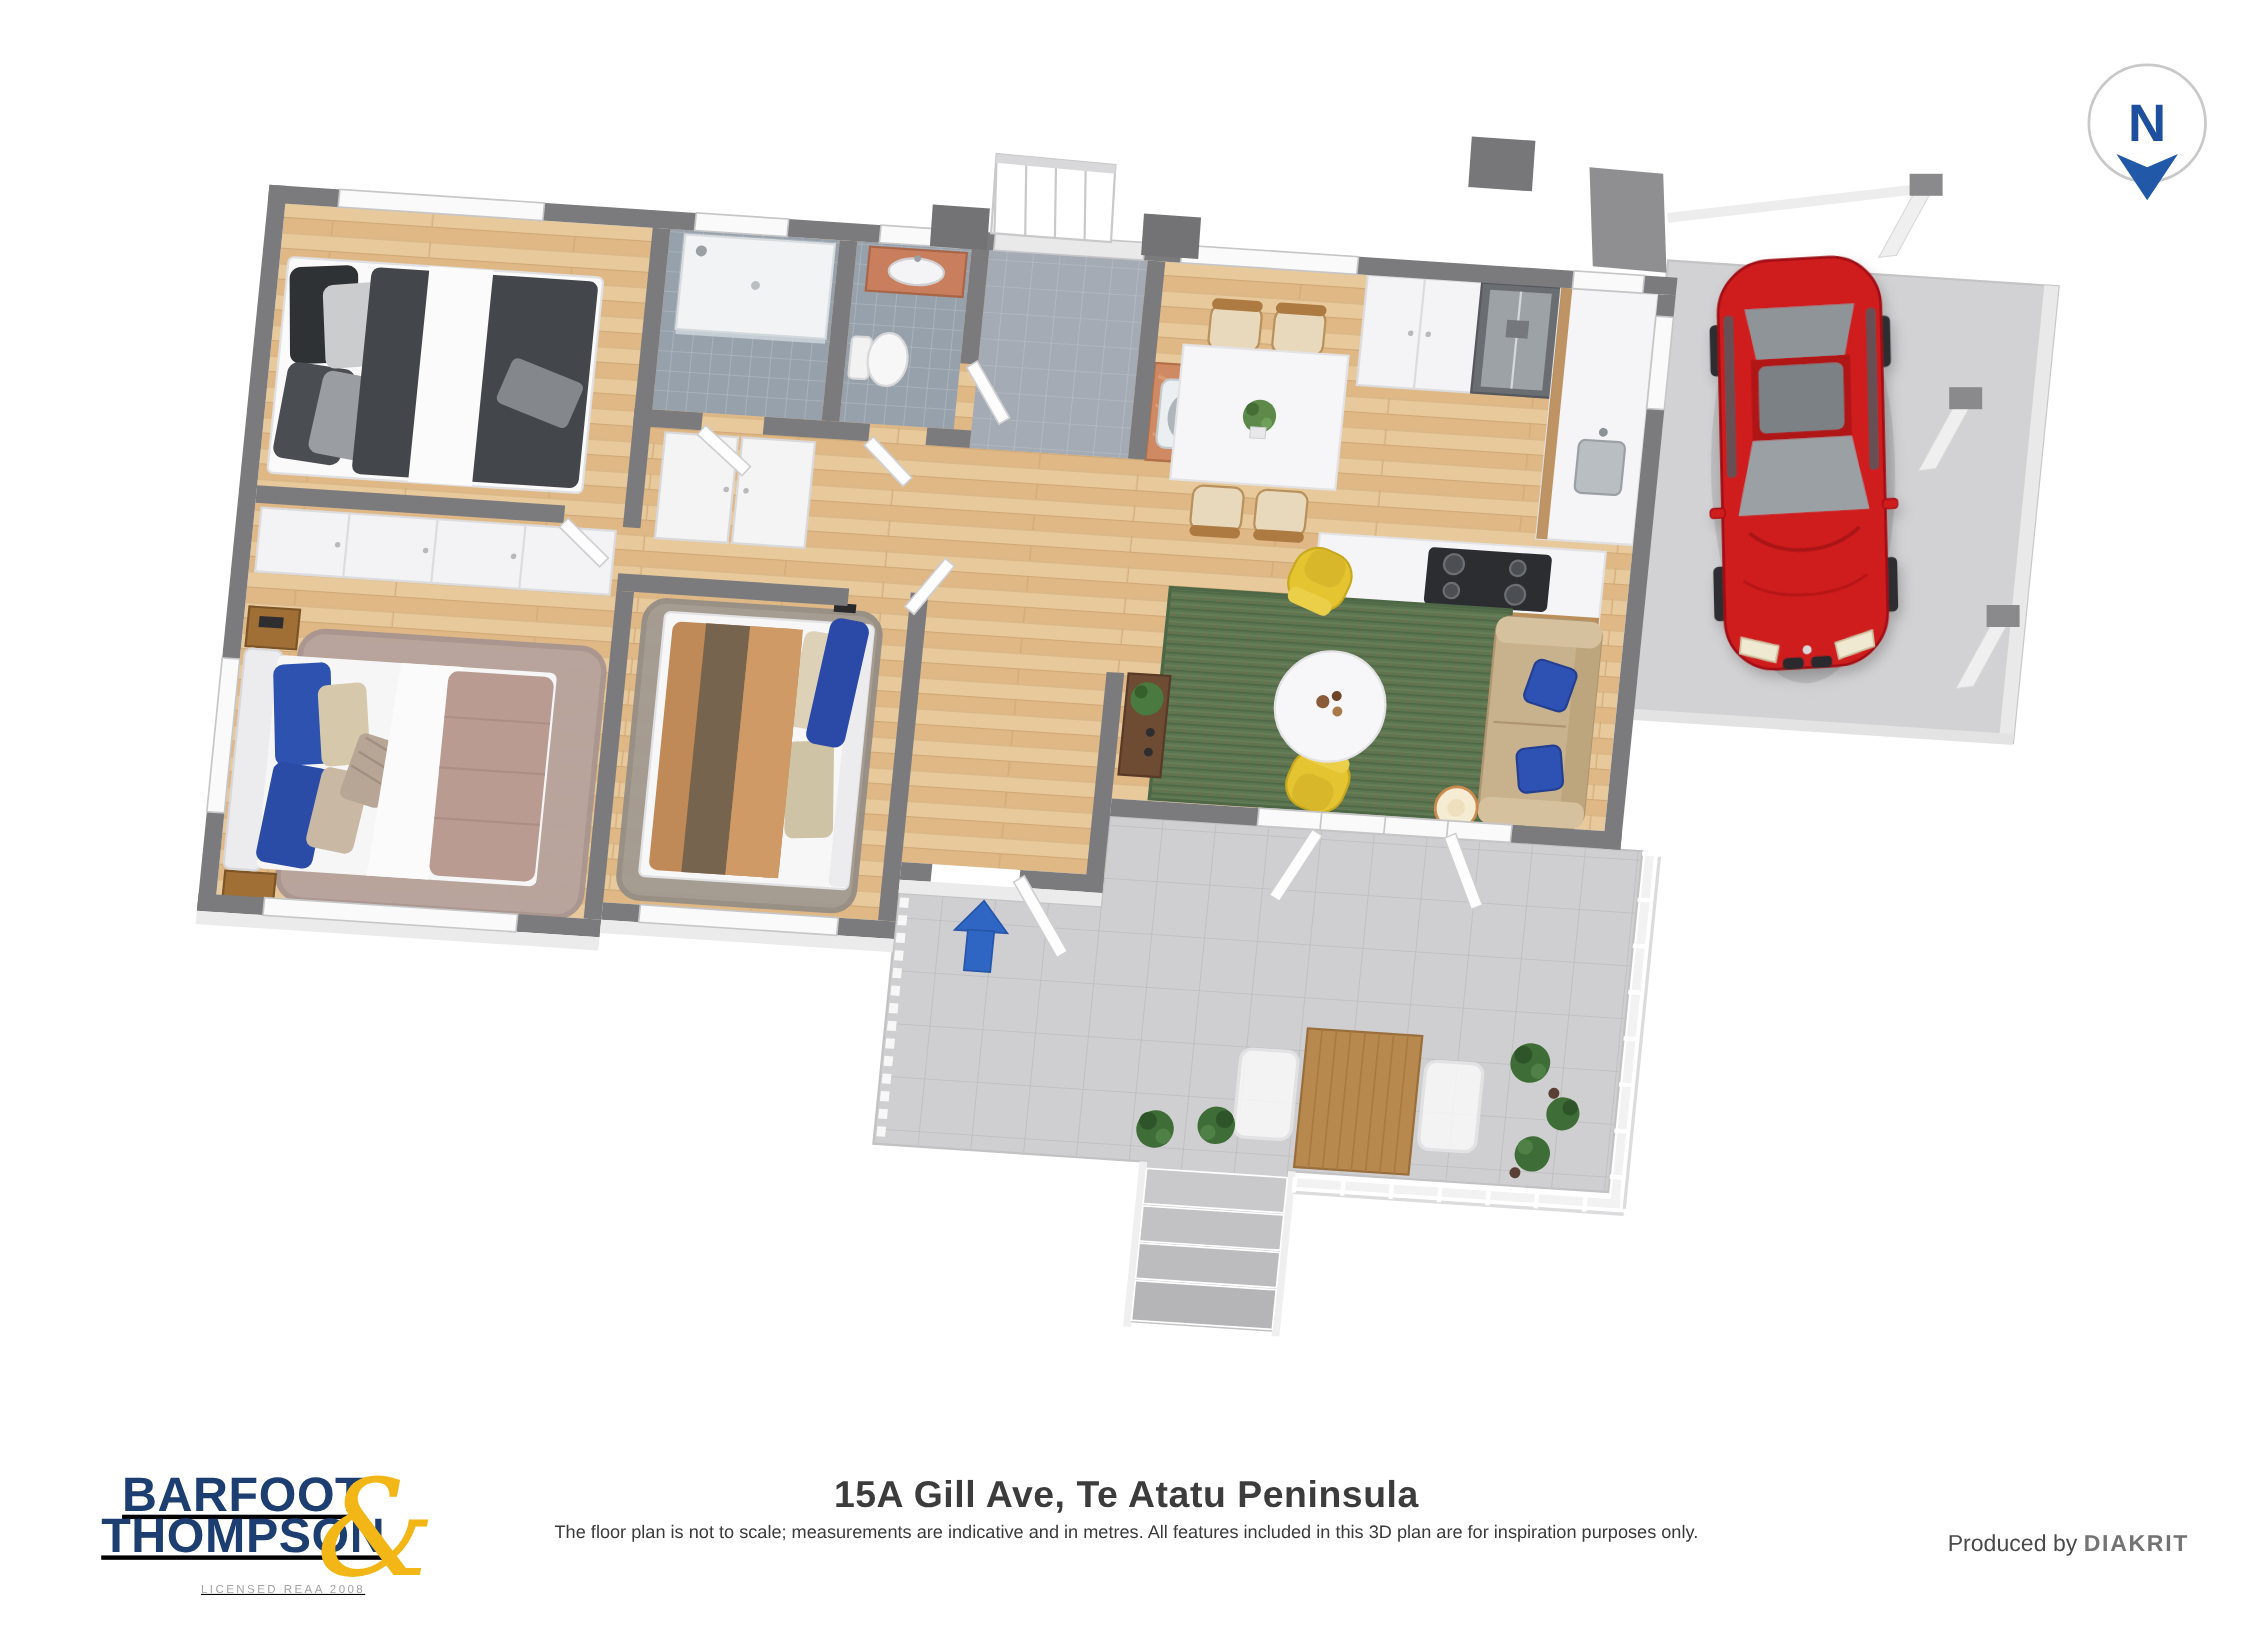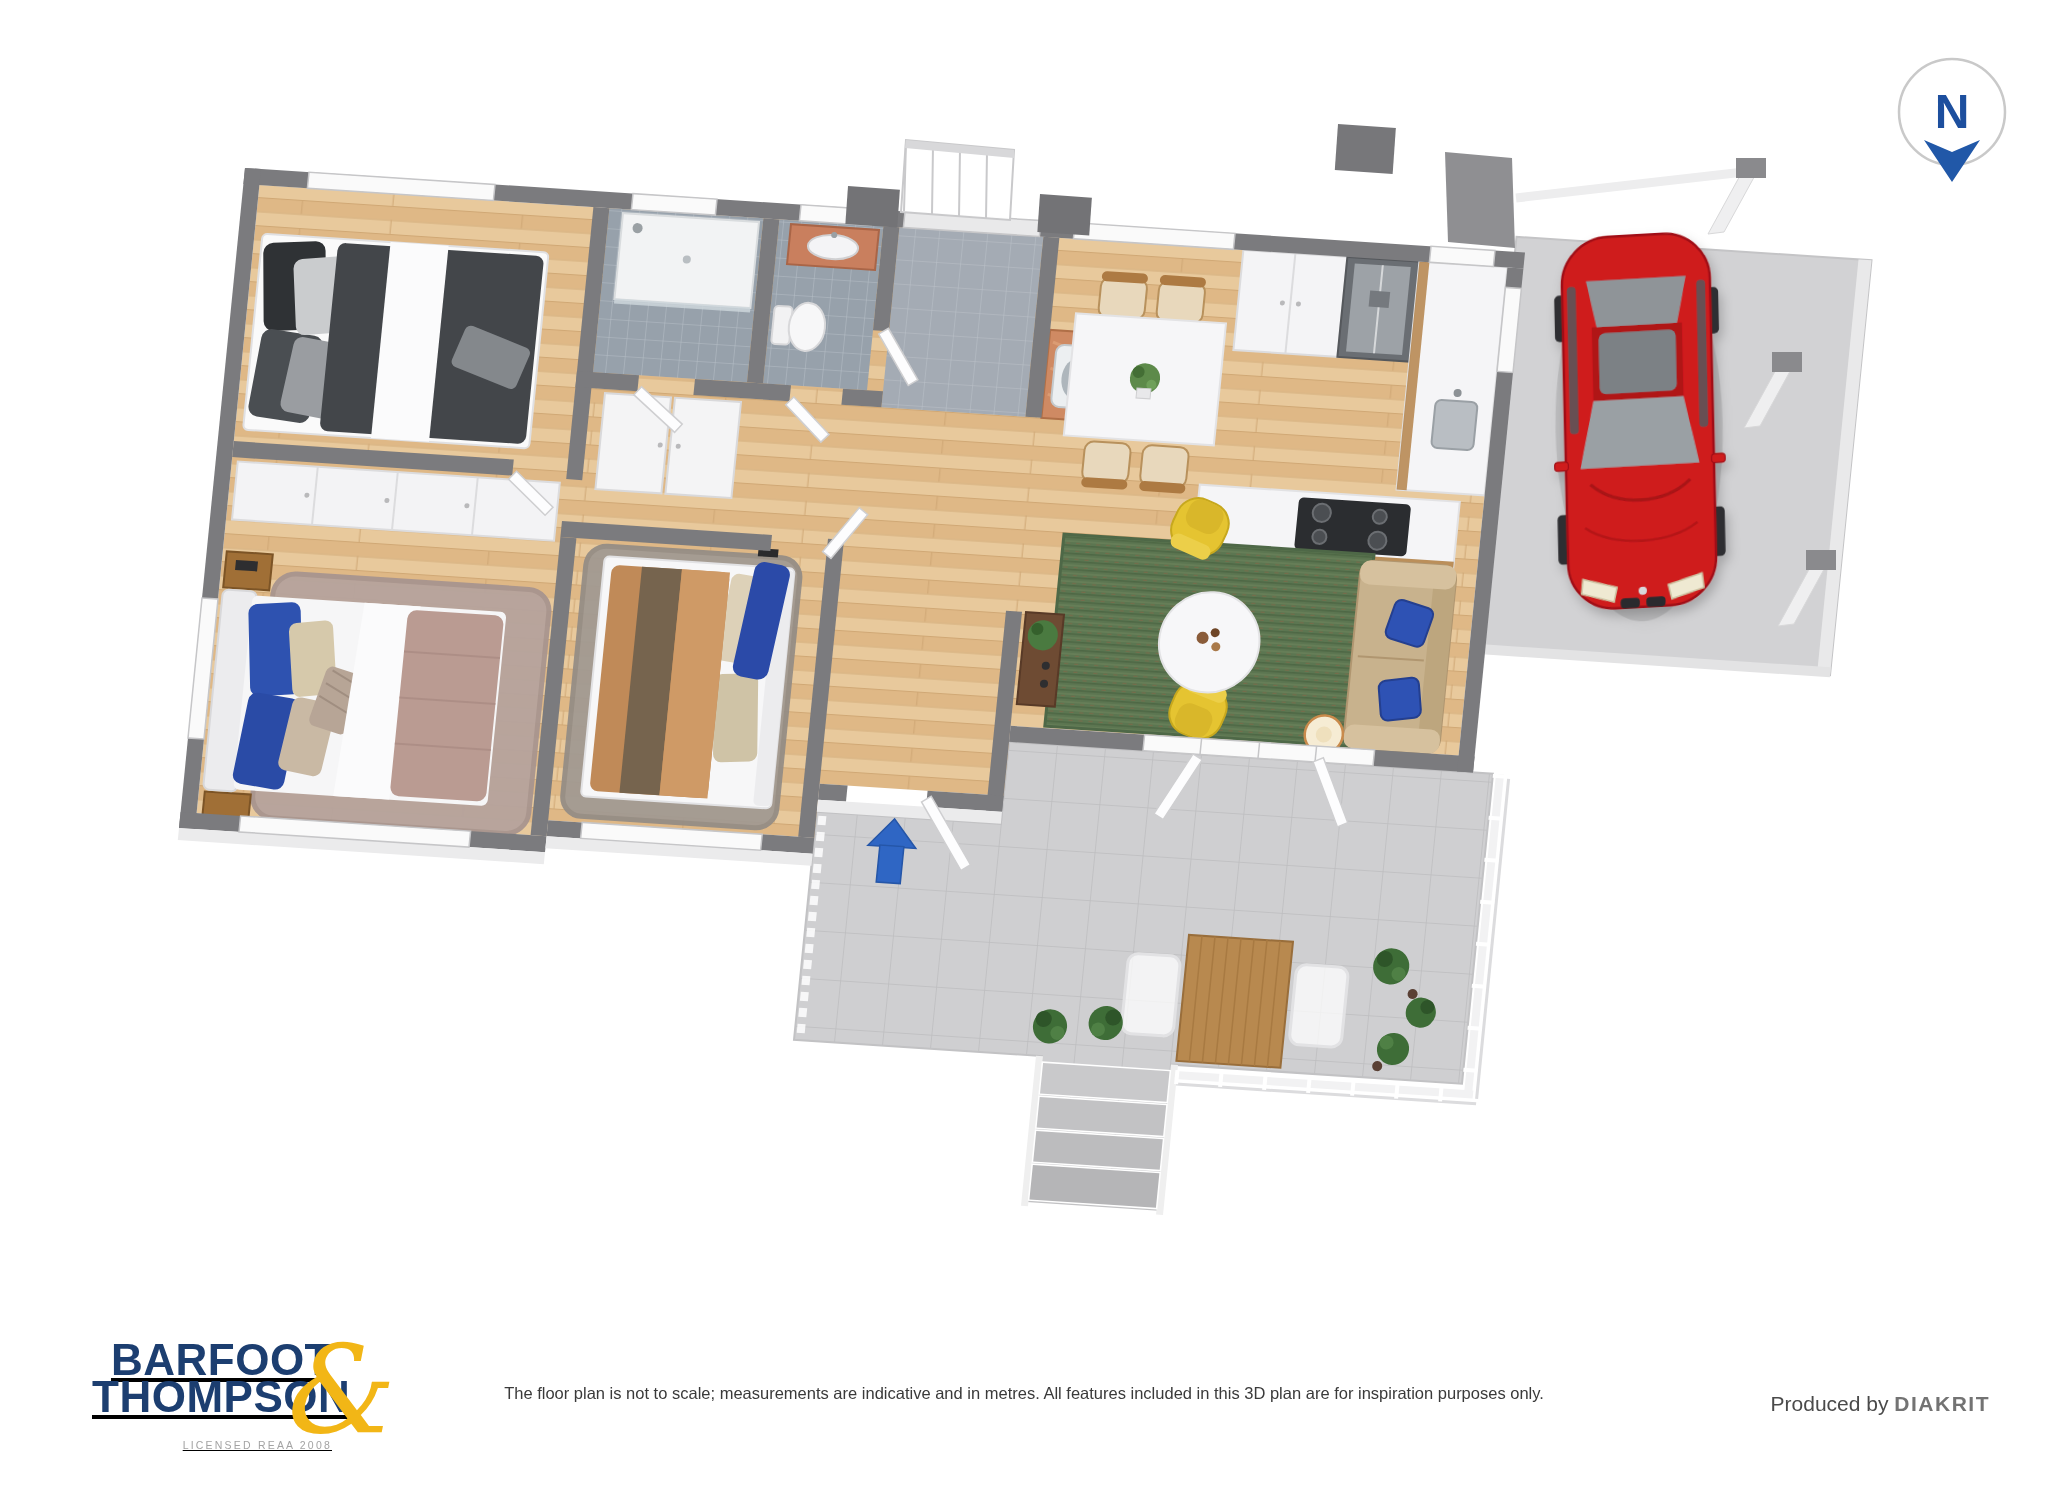--- a/index.html
+++ b/index.html
@@ -410,17 +410,18 @@
   </g>
 </svg>
 
 <div class="logo">
   <div class="logo-line">BARFOOT</div>
   <div class="logo-line">THOMPSON</div>
   <div class="logo-amp">&amp;</div>
   <div class="logo-tag">LICENSED REAA 2008</div>
 </div>
 
+<div class="footer-title">15A Gill Ave, Te Atatu Peninsula</div>
 <div class="disc disc1">The floor plan is not to scale; measurements are indicative and in metres. All features included in this 3D plan are for inspiration purposes only.</div>
 
 <div class="produced"><span>Produced by </span><b>DIAKRIT</b></div>
 
 </div>
 
 </body></html>

